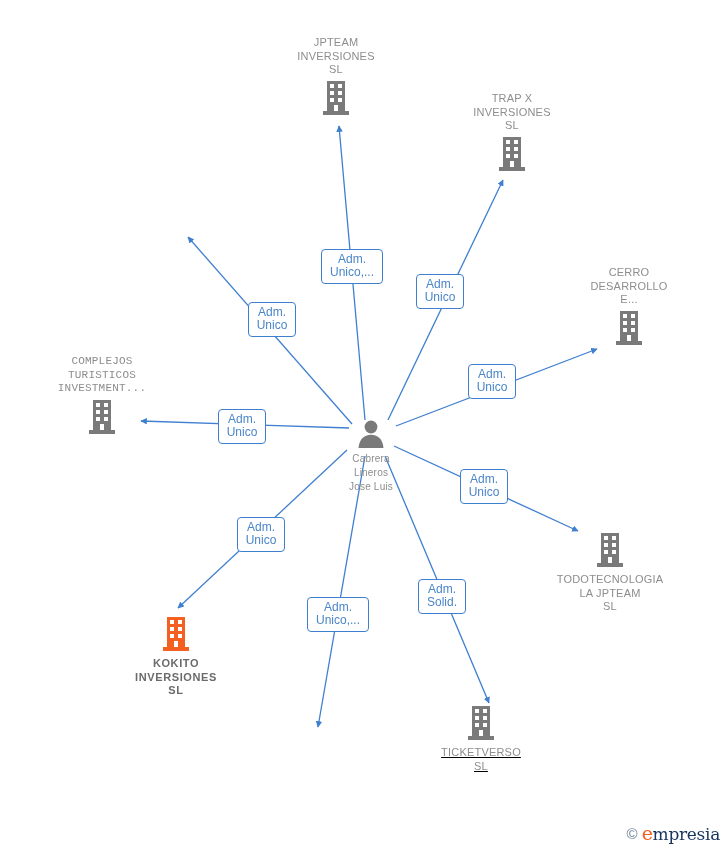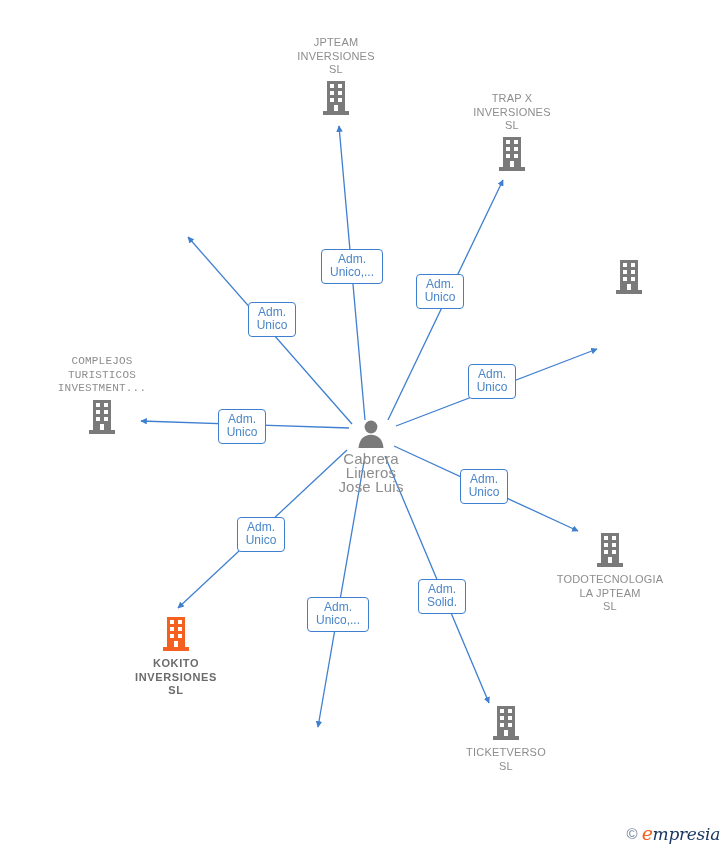--- a/index.html
+++ b/index.html
@@ -52,21 +52,21 @@
   .node.highlight .glyph {
     color: #f4601f;
   }
   .node.highlight .caption {
     color: #6b6b6b;
     font-weight: bold;
     letter-spacing: 0.6px;
   }
   .node.person .caption {
     color: #8d8d8d;
-    font-size: 15px;
+    font-size: 10px;
     line-height: 14px;
   }
   .edge-label {
     position: absolute;
     border: 1px solid #3f7fd0;
     border-radius: 4px;
     background: #ffffff;
     color: #4a86c8;
     font-size: 12px;
     line-height: 13px;
@@ -83,21 +83,20 @@
     align-items: center;
     gap: 4px;
   }
   #watermark .copy {
     color: #6b7e93;
     font-size: 15px;
     line-height: 15px;
   }
   #watermark .brand {
     font-family: "DejaVu Serif", serif;
-    font-style: italic;
     font-size: 17px;
     color: #16355c;
     letter-spacing: -0.3px;
     text-align: right;
   }
   #watermark .brand .lead {
     color: #f4601f;
     font-size: 19px;
   }
 </style>
@@ -163,20 +162,23 @@
           <rect x="10" y="19" width="4" height="4"></rect>
             <rect x="18" y="19" width="4" height="4"></rect>
           <rect x="14" y="26" width="4" height="6"></rect>
         </g>
       </svg>
     </span>
   </div>
 
 
   <div class="node label-above" style="left:629px; top:258px;">
+    <span class="caption">CERRO
+DESARROLLO
+E...</span>
     <span class="glyph">
       <svg width="32" height="38" viewBox="0 0 32 38" aria-hidden="true">
         <rect x="7" y="2" width="18" height="30" fill="currentColor"></rect>
         <rect x="3" y="32" width="26" height="4" fill="currentColor"></rect>
         <g fill="#ffffff">
           <rect x="10" y="5" width="4" height="4"></rect>
             <rect x="18" y="5" width="4" height="4"></rect>
           <rect x="10" y="12" width="4" height="4"></rect>
             <rect x="18" y="12" width="4" height="4"></rect>
           <rect x="10" y="19" width="4" height="4"></rect>
@@ -243,21 +245,21 @@
             <rect x="18" y="19" width="4" height="4"></rect>
           <rect x="14" y="26" width="4" height="6"></rect>
         </g>
       </svg>
     </span>
     <span class="caption">KOKITO
 INVERSIONES
 SL</span>
   </div>
 
-  <div class="node" style="left:506px; top:704px;">
+  <div class="node" style="left:481px; top:704px;text-decoration:underline;">
     <span class="glyph">
       <svg width="32" height="38" viewBox="0 0 32 38" aria-hidden="true">
         <rect x="7" y="2" width="18" height="30" fill="currentColor"></rect>
         <rect x="3" y="32" width="26" height="4" fill="currentColor"></rect>
         <g fill="#ffffff">
           <rect x="10" y="5" width="4" height="4"></rect>
             <rect x="18" y="5" width="4" height="4"></rect>
           <rect x="10" y="12" width="4" height="4"></rect>
             <rect x="18" y="12" width="4" height="4"></rect>
           <rect x="10" y="19" width="4" height="4"></rect>

